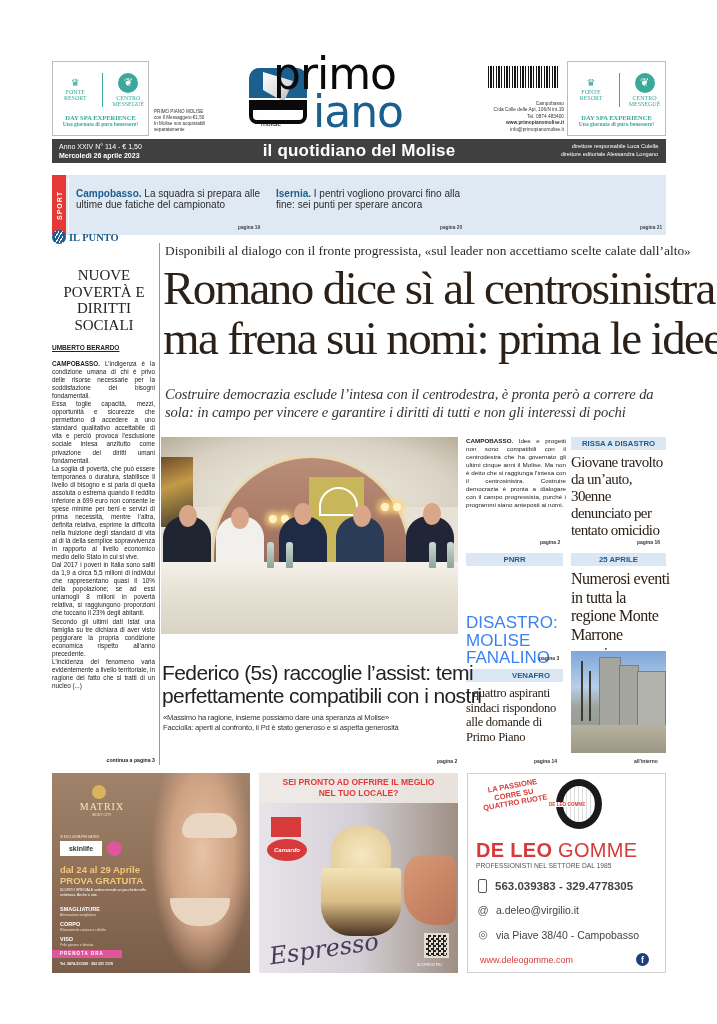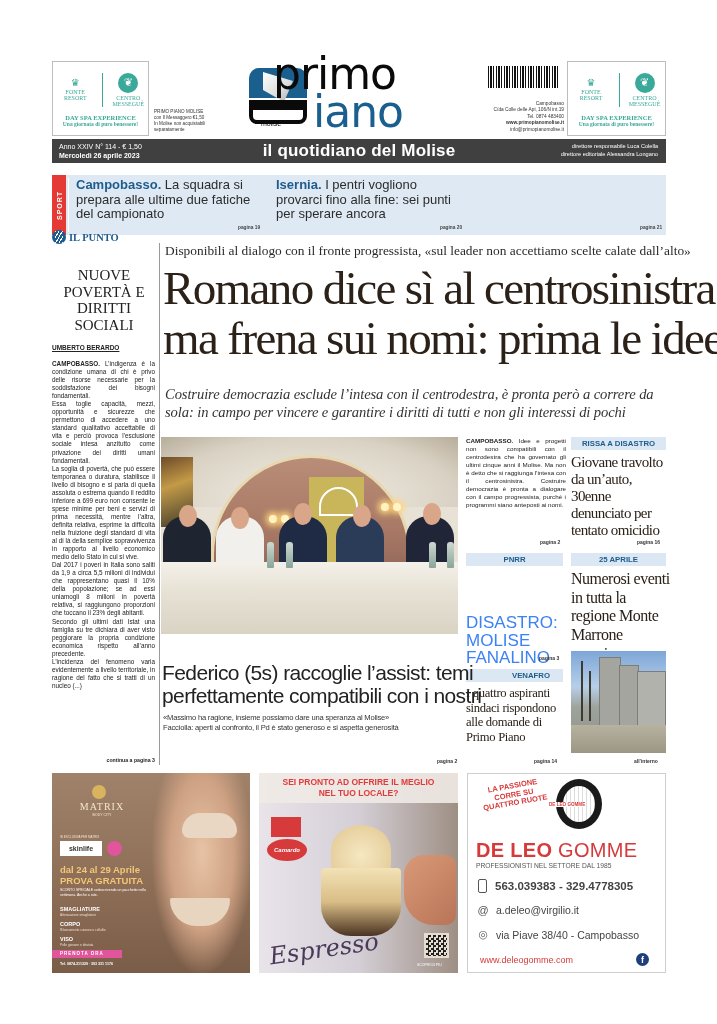--- a/index.html
+++ b/index.html
@@ -36,21 +36,21 @@
   .bluebar { position: absolute; left: 52px; top: 139px; width: 614px; height: 24px; background: #404040; color: #fff; }
   .bluebar .left { position: absolute; left: 7px; top: 4px; font-size: 7px; line-height: 1.25; }
   .bluebar .left b { font-weight: bold; }
   .bluebar .center { position: absolute; left: 0; right: 0; top: 2px; text-align: center; font-size: 17px; font-weight: bold; letter-spacing: 0.2px; }
   .bluebar .right { position: absolute; right: 8px; top: 4px; font-size: 5.6px; line-height: 1.35; text-align: right; }
 
   
   .sport { position: absolute; left: 52px; top: 175px; width: 614px; height: 60px; background: #dfe9f3; }
   .sport .tag { position: absolute; left: 0; top: 0; width: 14px; height: 60px; background: #e53935; color: #fff; font-size: 7px; font-weight: bold; writing-mode: vertical-rl; transform: rotate(180deg); display: flex; align-items: center; justify-content: center; letter-spacing: 1px; }
   .sport .tagline { position: absolute; left: 16px; top: 3px; width: 1px; height: 54px; background: #fff; }
-  .sport .item { position: absolute; top: 3px; font-size: 13px; line-height: 1.12; color: #2c2c2c; }
+  .sport .item { position: absolute; top: 13px; font-size: 10px; line-height: 1.12; color: #2c2c2c; }
   .sport .item b { color: #1d5c8d; font-weight: bold; }
   .sport .pg { position: absolute; top: 50px; font-size: 4.8px; font-weight: bold; color: #444; }
 
   
   .punto-head { position: absolute; left: 52px; top: 230px; display: flex; align-items: center; }
   .punto-head .icon { width: 14px; height: 14px; border-radius: 50%; background: #1d5c8d; position: relative; overflow: hidden; }
   .punto-head .icon::after { content: ""; position: absolute; left: 3px; top: 1px; width: 8px; height: 12px; background: repeating-linear-gradient(120deg, #fff 0 1px, transparent 1px 3px); }
   .punto-head .lbl { margin-left: 3px; font-family: "Liberation Serif", serif; font-weight: bold; font-size: 10.5px; color: #1d5c8d; }
   .punto-title { position: absolute; left: 52px; top: 267px; width: 104px; text-align: center; font-family: "Liberation Serif", serif; font-size: 15px; line-height: 1.1; color: #222; }
   .author { position: absolute; left: 52px; top: 344px; font-size: 6.5px; font-weight: bold; text-decoration: underline; color: #222; }

